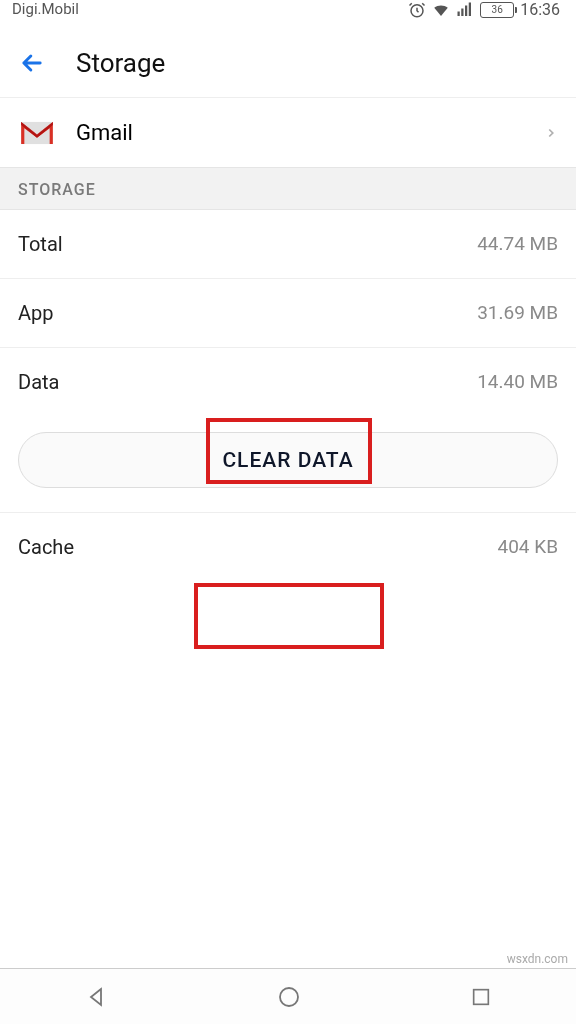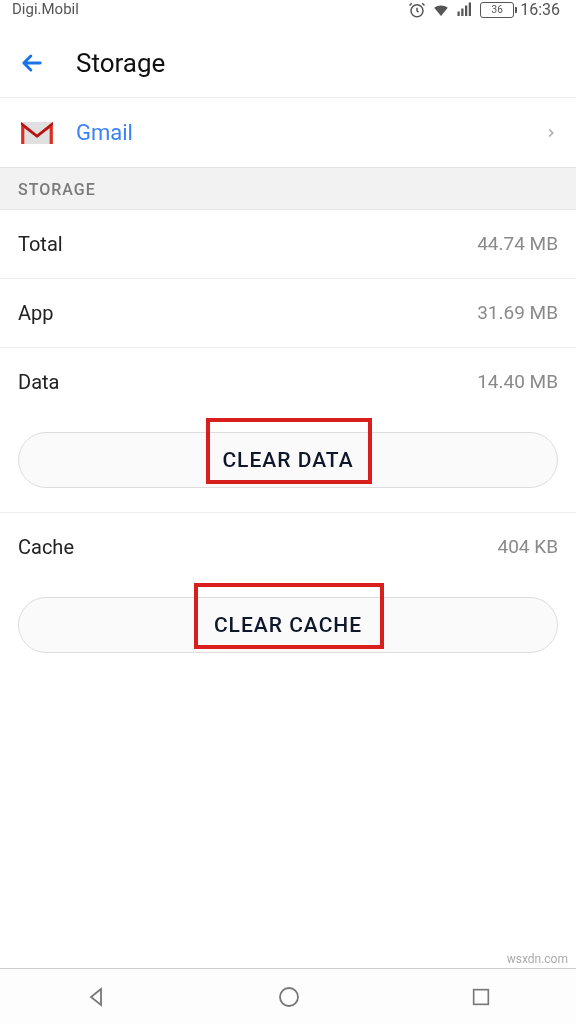--- a/index.html
+++ b/index.html
@@ -64,21 +64,21 @@
     
     .app-row {
       height: 70px;
       display: flex;
       align-items: center;
       padding: 0 18px;
       gap: 20px;
       border-bottom: 1px solid #e5e5e5;
     }
     .app-icon { width: 38px; height: 30px; }
-    .app-name { flex: 1; font-size: 22px; color: #3b82f6; }
+    .app-name { flex: 1; font-size: 22px; color: #000000; }
     .chevron { color: #b0b0b0; }
 
     
     .section-header {
       background: #f2f2f2;
       padding: 12px 18px 10px;
       font-size: 16px;
       letter-spacing: 1px;
       color: #7a7a7a;
       font-weight: 500;
@@ -215,23 +215,20 @@
   </div>
   <div class="highlight-overlay" style="left:206px; top:2px; width:166px; height:66px;"></div>
 </div>
 
 <div class="stat-row no-border">
   <span class="stat-label">Cache</span>
   <span class="stat-value">404 KB</span>
 </div>
 
 <div class="button-wrap no-border">
-  <div class="pill-button">
-    <span>CLEAR CACHE</span>
-  </div>
   <div class="highlight-overlay" style="left:194px; top:2px; width:190px; height:66px;"></div>
 </div>
 
 <span class="watermark">wsxdn.com</span>
 
 <div class="nav-bar">
   <svg width="24" height="24" viewBox="0 0 24 24" fill="none" stroke="#777" stroke-width="1.8">
     <path d="M17 4L7 12l10 8V4z"></path>
   </svg>
   <svg width="24" height="24" viewBox="0 0 24 24" fill="none" stroke="#777" stroke-width="1.8">

